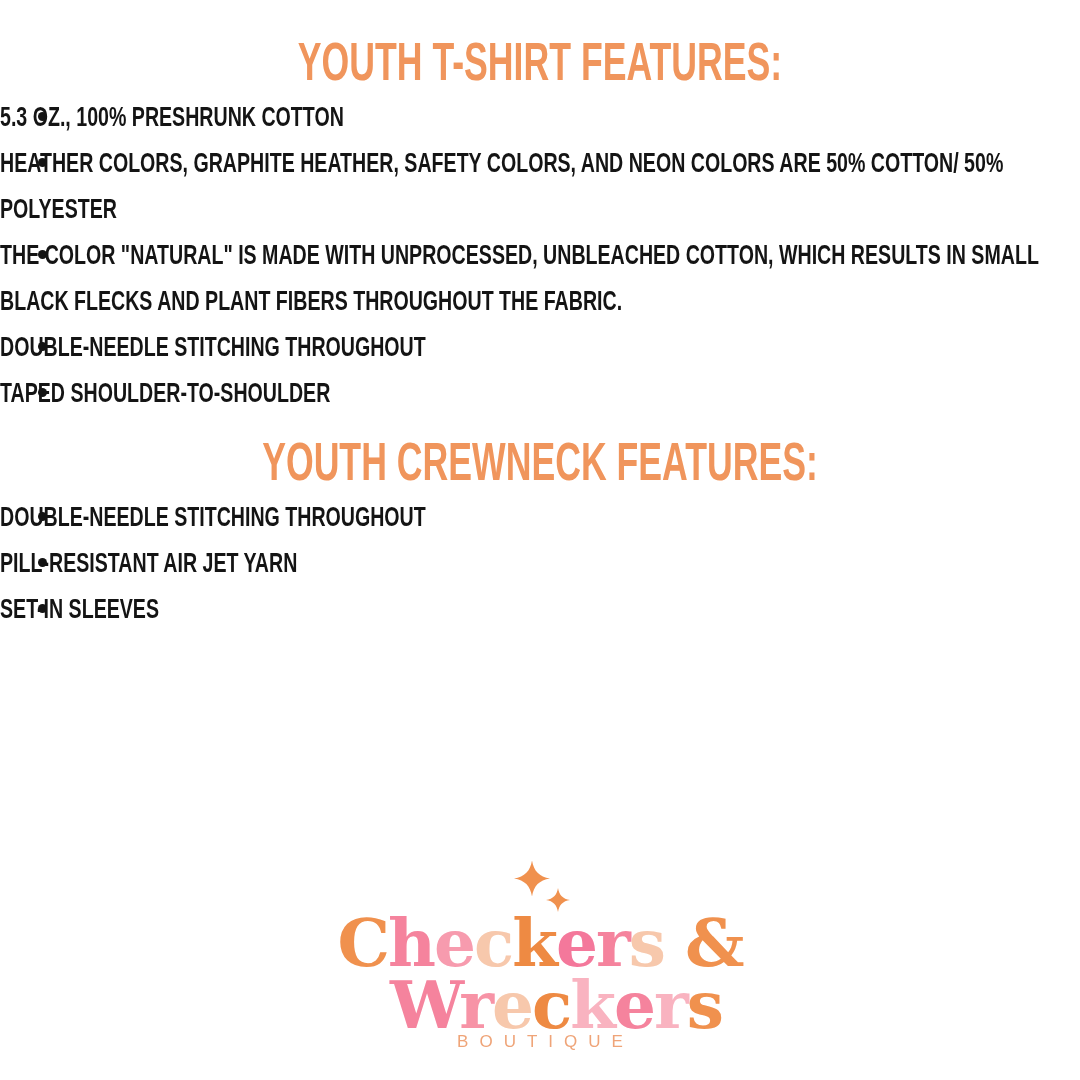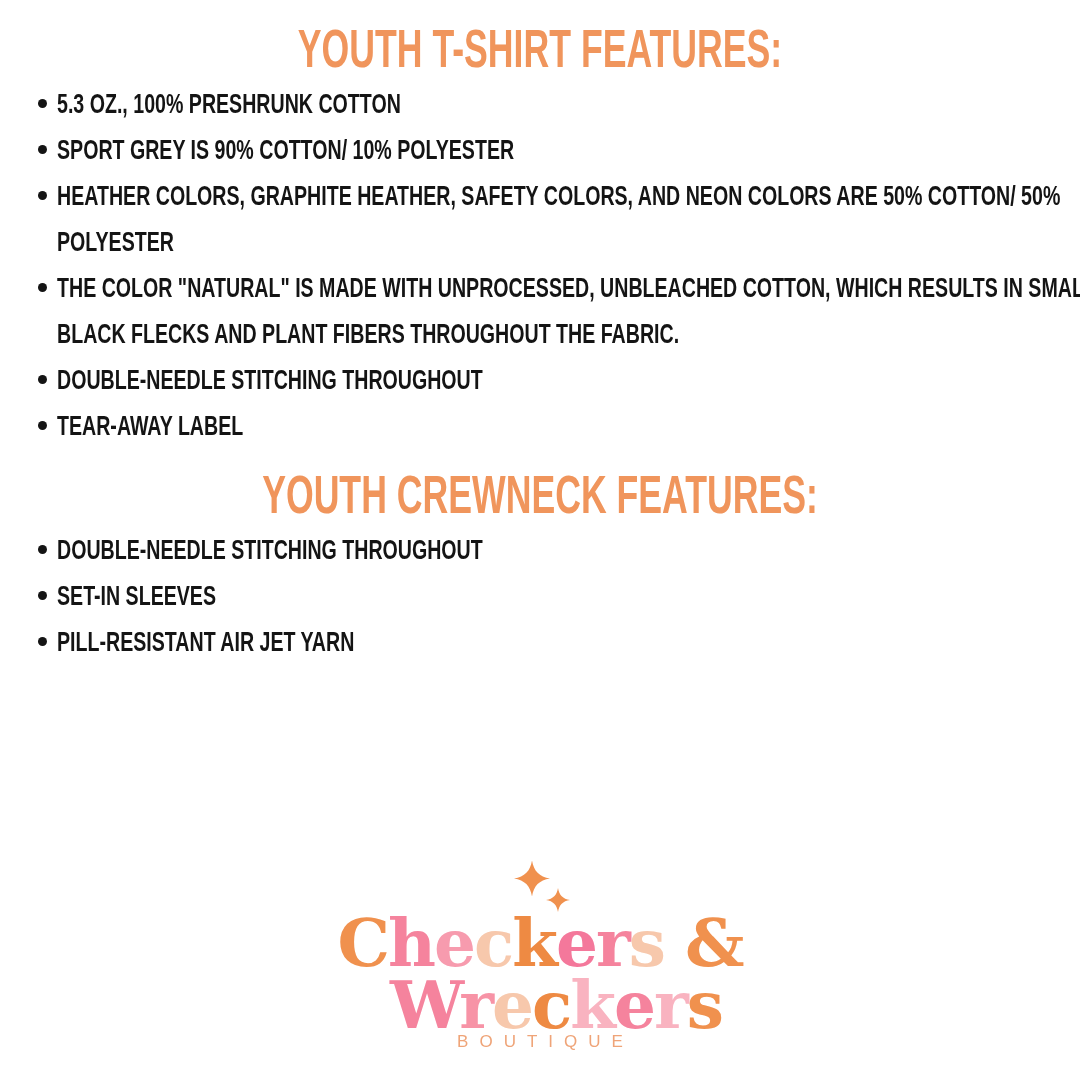--- a/index.html
+++ b/index.html
@@ -5,25 +5,25 @@
   html,body{margin:0;padding:0;background:#fff;}
   .page{
     position:relative;width:1080px;height:1080px;background:#ffffff;overflow:hidden;
     font-family:"Liberation Sans",sans-serif;
   }
   
   .title{
     margin:0;text-align:center;font-size:54px;font-weight:700;line-height:54px;
   }
   .title .cond{display:inline-block;transform:scaleX(.66);transform-origin:center;white-space:nowrap;}
-  .title-1{padding-top:21px;}
+  .title-1{padding-top:34px;}
   .title-2{margin-top:18px;}
   
   ul.features{list-style:none;margin:6px 0 0 0;padding:0;}
-  li.feature-item{position:relative;padding-left:57px;}
+  li.feature-item{position:relative;}
   li.feature-item::before{
     content:'';position:absolute;left:38px;top:18px;width:9px;height:9px;border-radius:50%;background:#141414;
   }
   .cond-body{transform:scaleX(.70);transform-origin:left top;}
   .line{
     white-space:nowrap;font-size:28px;font-weight:700;line-height:46px;color:#141414;letter-spacing:0;
   }
   
   .logo{position:absolute;left:0;top:0;width:1080px;height:915px;pointer-events:none;}
   .sparkle{position:absolute;}
@@ -51,66 +51,61 @@
       <span class="cond">YOUTH T-SHIRT FEATURES:</span>
     </h1>
     <ul class="features">
         <li class="feature-item">
           <div class="cond-body">
             <div class="line">5.3 OZ., 100% PRESHRUNK COTTON</div>
           </div>
         </li>
         <li class="feature-item">
           <div class="cond-body">
-            <div class="line">SPORT GREY IS 90% COTTON/ 10% POLYESTER</div>
-          </div>
-        </li>
-        <li class="feature-item">
-          <div class="cond-body">
             <div class="line">HEATHER COLORS, GRAPHITE HEATHER, SAFETY COLORS, AND NEON COLORS ARE 50% COTTON/ 50%</div>
             <div class="line">POLYESTER</div>
           </div>
         </li>
         <li class="feature-item">
           <div class="cond-body">
             <div class="line">THE COLOR "NATURAL" IS MADE WITH UNPROCESSED, UNBLEACHED COTTON, WHICH RESULTS IN SMALL</div>
             <div class="line">BLACK FLECKS AND PLANT FIBERS THROUGHOUT THE FABRIC.</div>
           </div>
         </li>
         <li class="feature-item">
           <div class="cond-body">
             <div class="line">DOUBLE-NEEDLE STITCHING THROUGHOUT</div>
           </div>
         </li>
         <li class="feature-item">
           <div class="cond-body">
-            <div class="line">TEAR-AWAY LABEL</div>
+            <div class="line">TAPED SHOULDER-TO-SHOULDER</div>
           </div>
         </li>
       </ul>
   </section>
 
   <section>
     <h1 class="title title-2" style="color: rgb(240, 149, 92);">
       <span class="cond">YOUTH CREWNECK FEATURES:</span>
     </h1>
     <ul class="features">
         <li class="feature-item">
           <div class="cond-body">
             <div class="line">DOUBLE-NEEDLE STITCHING THROUGHOUT</div>
           </div>
         </li>
         <li class="feature-item">
           <div class="cond-body">
-            <div class="line">SET-IN SLEEVES</div>
+            <div class="line">PILL-RESISTANT AIR JET YARN</div>
           </div>
         </li>
         <li class="feature-item">
           <div class="cond-body">
-            <div class="line">PILL-RESISTANT AIR JET YARN</div>
+            <div class="line">SET-IN SLEEVES</div>
           </div>
         </li>
       </ul>
   </section>
 
   <div class="logo">
     <svg class="sparkle sparkle-big" viewBox="0 0 24 24" aria-hidden="true">
       <path d="M12 0 C13.2 7.2 16.8 10.8 24 12 C16.8 13.2 13.2 16.8 12 24 C10.8 16.8 7.2 13.2 0 12 C7.2 10.8 10.8 7.2 12 0 Z" fill="#f0914e"></path>
     </svg>
     <svg class="sparkle sparkle-small" viewBox="0 0 24 24" aria-hidden="true">

